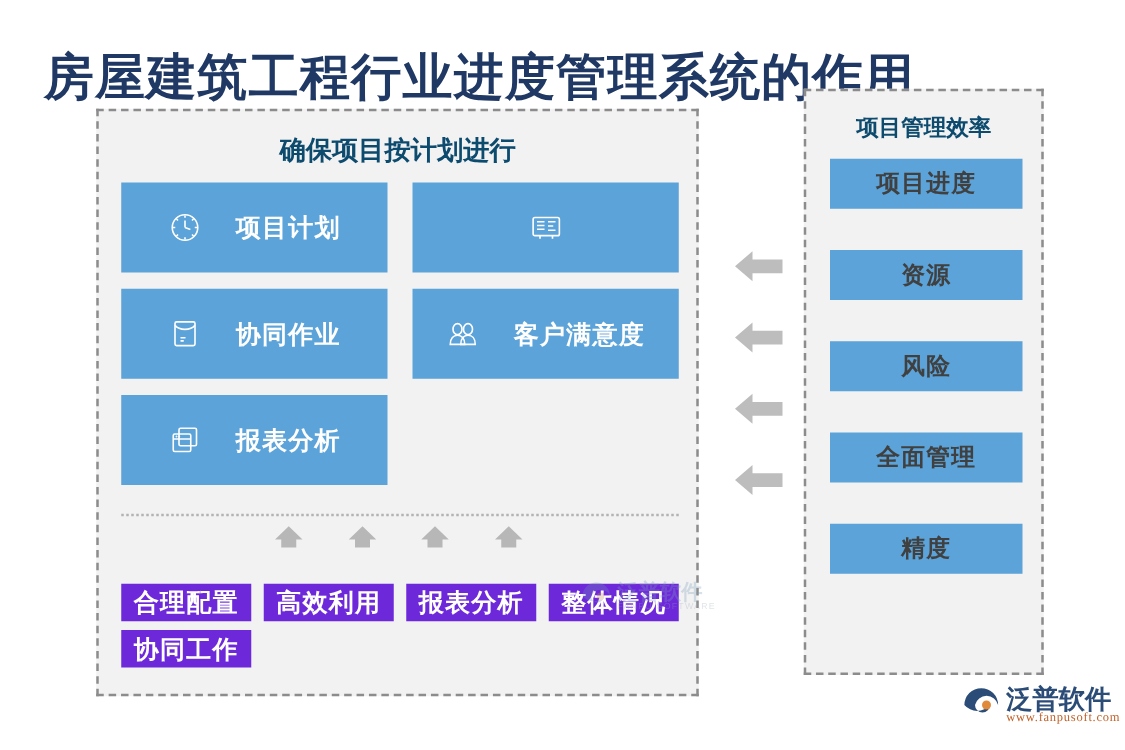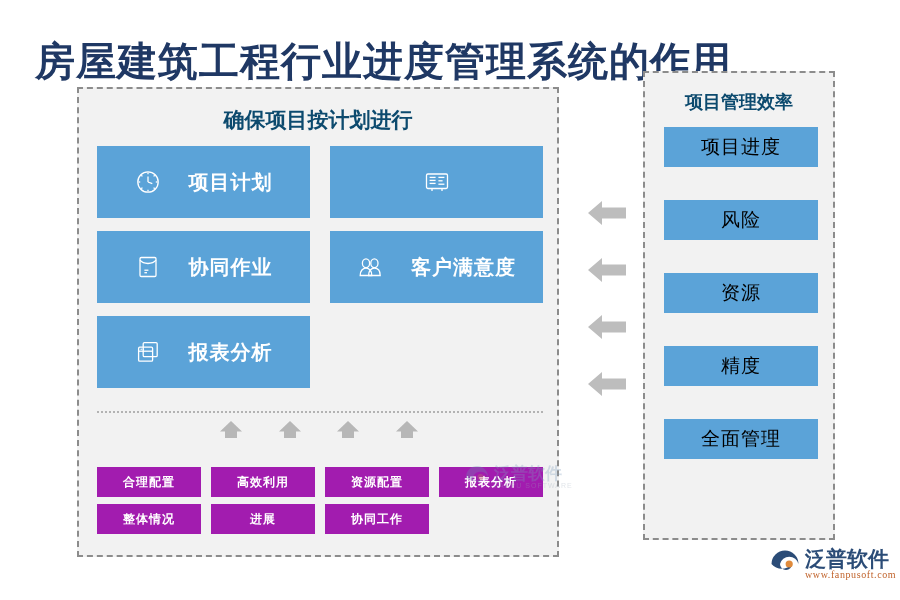--- a/index.html
+++ b/index.html
@@ -132,49 +132,49 @@
     left: 18px;
     top: 378px;
     width: 446px;
     display: grid;
     grid-template-columns: 104px 104px 104px 104px;
     grid-column-gap: 10px;
     grid-row-gap: 7px;
   }
   .tag-box {
     height: 30px;
-    background: #a21caf;
+    background: #6d28d9;
     display: flex;
     align-items: center;
     justify-content: center;
     color: #ffffff;
-    font-size: 12px;
+    font-size: 20px;
     font-weight: bold;
     letter-spacing: 1px;
     white-space: nowrap;
     font-family: "Liberation Serif", "DejaVu Serif", serif;
   }
 
   
   #metric-list {
     position: absolute;
     left: 19px;
     top: 54px;
     width: 154px;
   }
   .metric-box {
     height: 40px;
     background: #5BA3D8;
     display: flex;
     align-items: center;
     justify-content: center;
     margin-bottom: 33px;
-    color: #000000;
+    color: #404040;
     font-size: 19px;
-    font-weight: normal;
+    font-weight: bold;
     letter-spacing: 1px;
     white-space: nowrap;
     font-family: "Liberation Serif", "DejaVu Serif", serif;
   }
 
   
   #connector-arrows {
     position: absolute;
     left: 586px;
     top: 198px;
@@ -362,24 +362,22 @@
       <span class="up-arrow">
         <svg width="24" height="26" viewBox="0 0 24 26">
             <path d="M12 2 L23 12.6 L18 12.6 L18 19 L6 19 L6 12.6 L1 12.6 Z" fill="#B7B7B7"></path>
           </svg>
       </span>
     </div>
 
     <div id="tag-grid">
       <div class="tag-box">合理配置</div>
       <div class="tag-box">高效利用</div>
-      <div class="tag-box">资源配置</div>
       <div class="tag-box">报表分析</div>
       <div class="tag-box">整体情况</div>
-      <div class="tag-box">进展</div>
       <div class="tag-box">协同工作</div>
     </div>
 
     <div id="watermark">
       <span class="wm-mark">
         <svg viewBox="0 0 26 26">
           <path d="M2 13 A11 11 0 0 1 24 13 A8 8 0 0 0 9 13 A5 5 0 0 0 19 13 A11 11 0 0 1 2 13 Z" fill="#6f8fb3"></path>
           <circle cx="16.5" cy="13" r="3" fill="#c98d5a"></circle>
         </svg>
       </span>
@@ -411,24 +409,24 @@
       <svg width="42" height="30" viewBox="0 0 42 30">
           <path d="M2 15 L16 3 L16 9.5 L40 9.5 L40 20.5 L16 20.5 L16 27 Z" fill="#BDBDBD"></path>
         </svg>
     </span>
   </div>
 
   <div class="panel" id="right-panel">
     <div class="panel-heading">项目管理效率</div>
     <div id="metric-list">
       <div class="metric-box">项目进度</div>
+      <div class="metric-box">资源</div>
       <div class="metric-box">风险</div>
-      <div class="metric-box">资源</div>
+      <div class="metric-box">全面管理</div>
       <div class="metric-box">精度</div>
-      <div class="metric-box">全面管理</div>
     </div>
   </div>
 
   <div id="brand-logo">
     <span class="brand-mark">
       <svg viewBox="0 0 30 30">
         <path d="M1.5 15 A13.5 13.5 0 0 1 28.5 15 A9.5 9.5 0 0 0 10 15 A6 6 0 0 0 22 15 A13.5 13.5 0 0 1 1.5 15 Z" fill="#2B4C77"></path>
         <circle cx="19.2" cy="15" r="3.6" fill="#E08B3C"></circle>
       </svg>
     </span>

